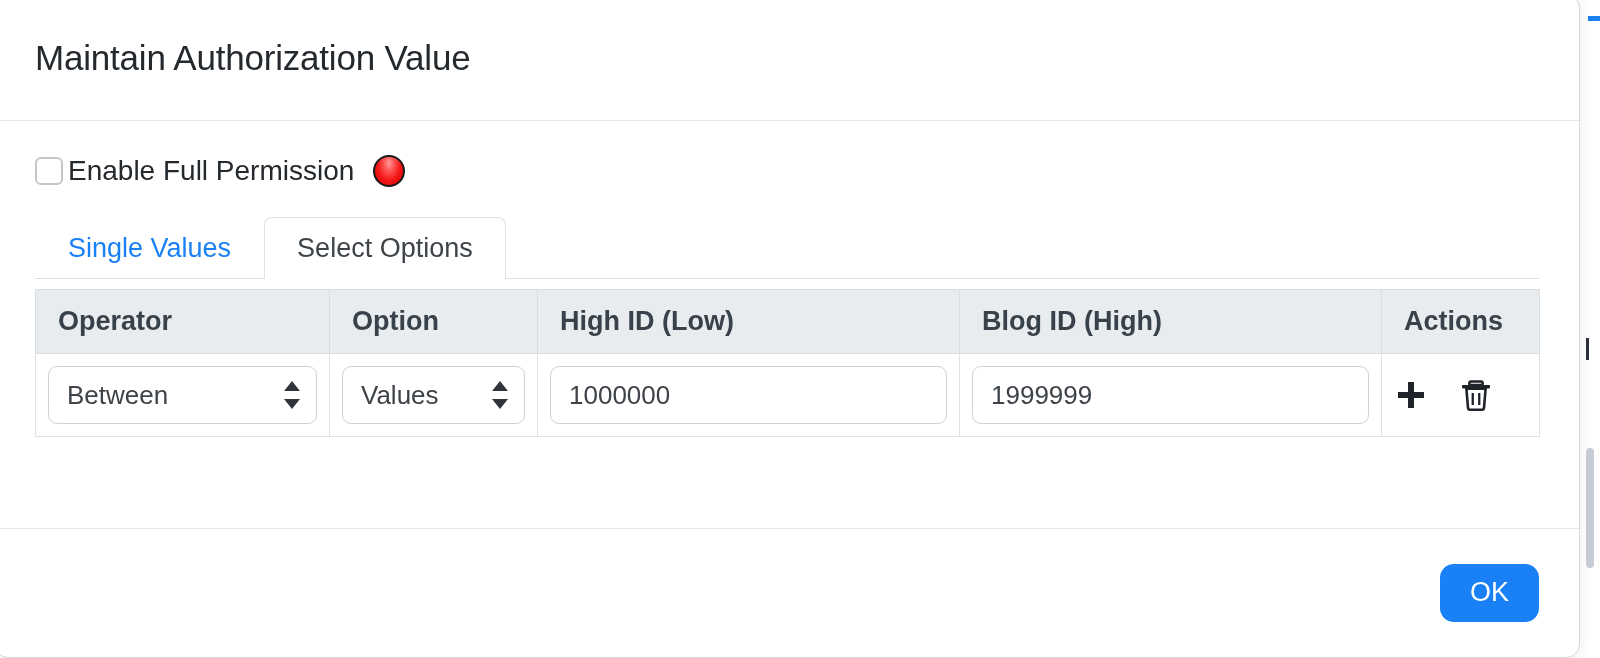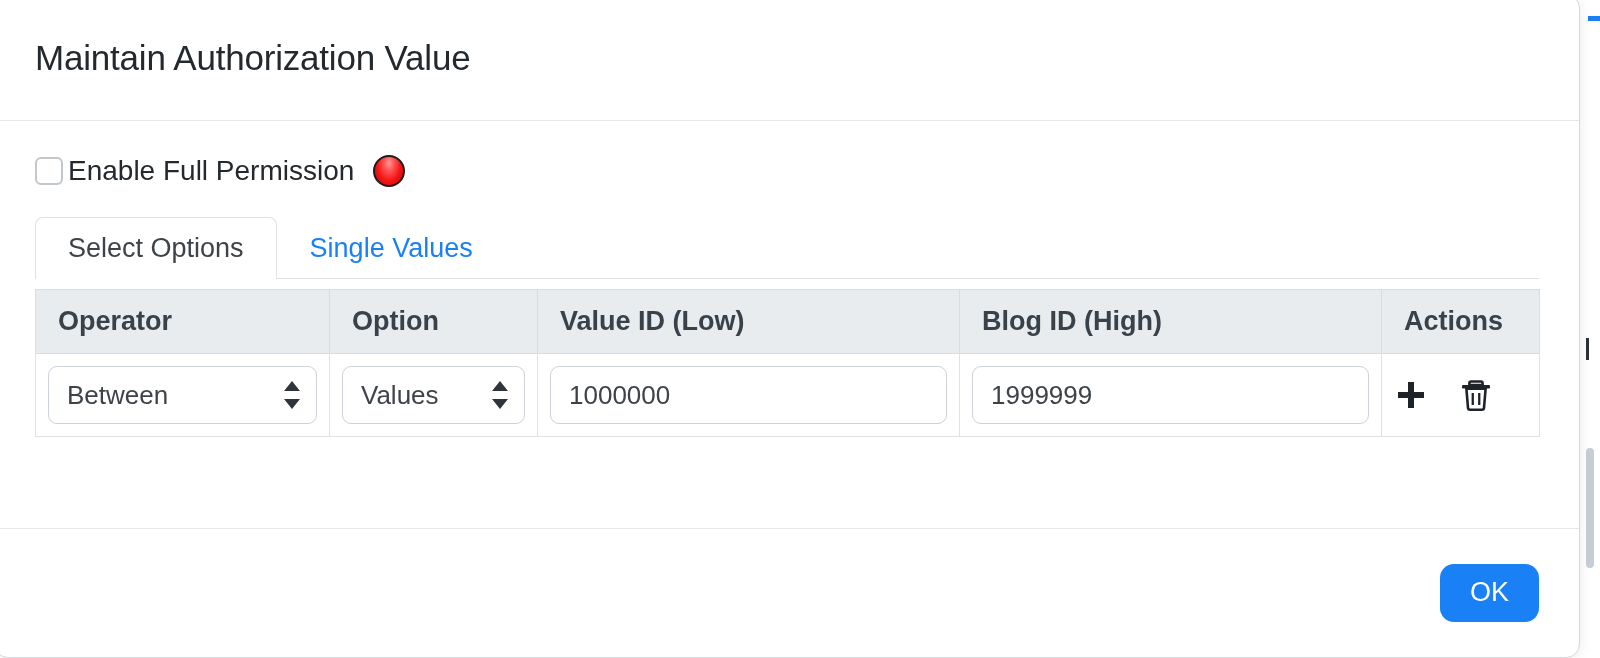--- a/index.html
+++ b/index.html
@@ -314,31 +314,31 @@
 
     <div class="modal-body">
 
       <div class="perm-row">
         <div class="checkbox"></div>
         <div class="perm-label">Enable Full Permission</div>
         <div class="led"></div>
       </div>
 
       <div class="tabstrip">
+        <div class="tab inactive">Single Values</div>
         <div class="tab active">Select Options</div>
-        <div class="tab inactive">Single Values</div>
       </div>
 
       <div class="table-wrap">
         <table class="grid">
           <thead>
             <tr>
               <th class="col-operator">Operator</th>
               <th class="col-option">Option</th>
-              <th class="col-low">Value ID (Low)</th>
+              <th class="col-low">High ID (Low)</th>
               <th class="col-high">Blog ID (High)</th>
               <th class="col-actions">Actions</th>
             </tr>
           </thead>
           <tbody>
             <tr>
               <td>
                 <div class="select-box">
                   <span class="value">Between</span>
                   <span class="select-arrows">

